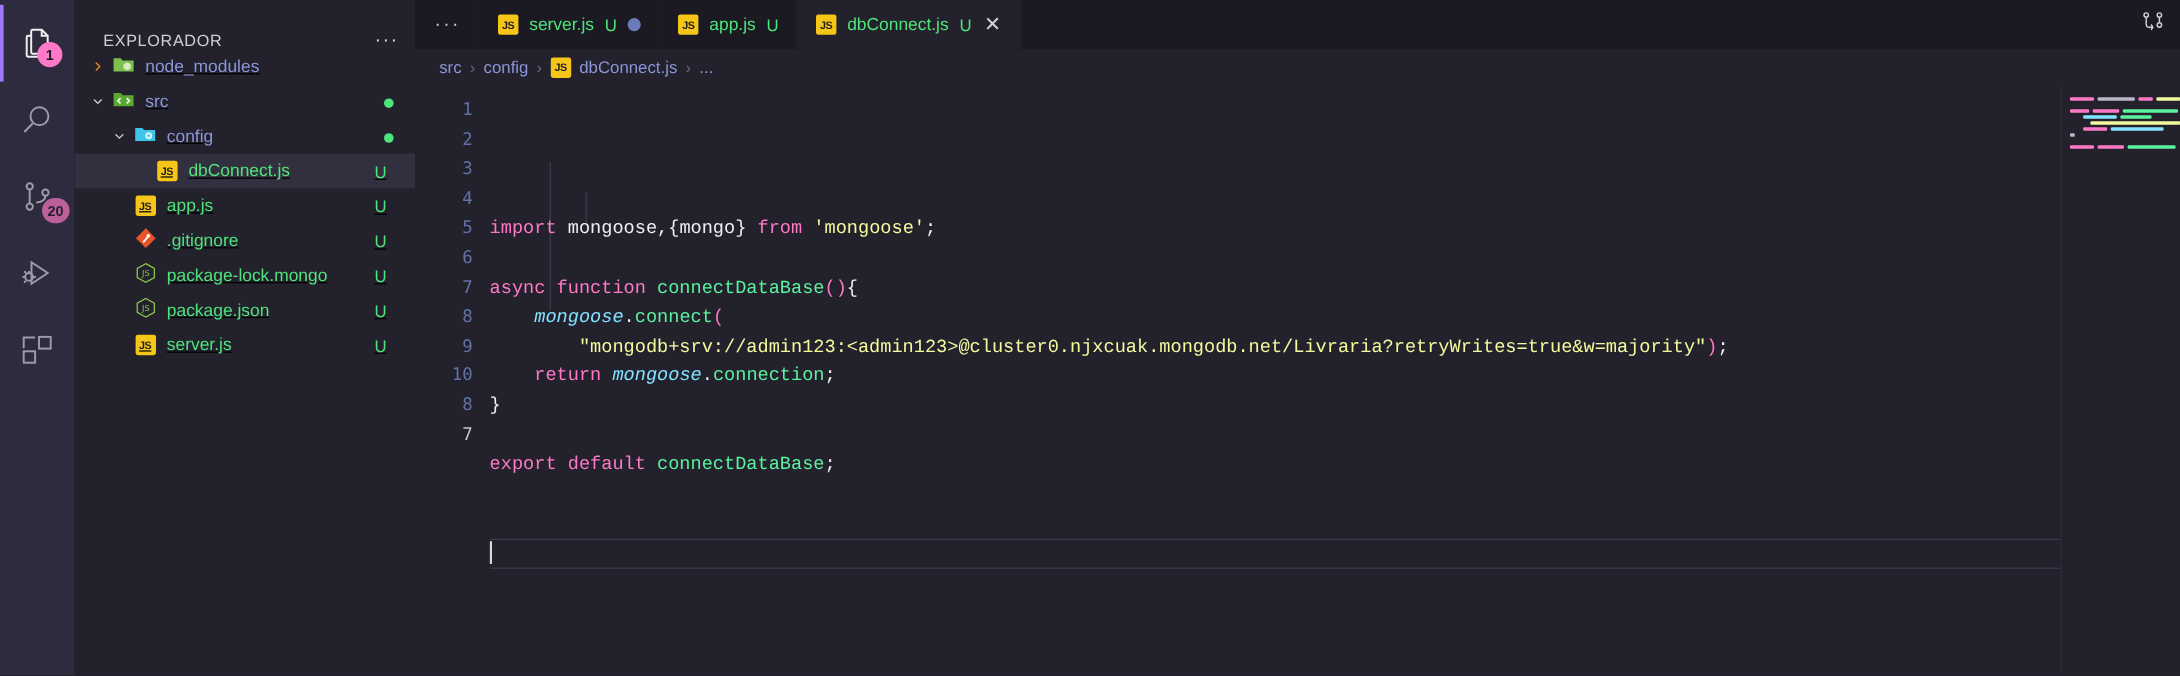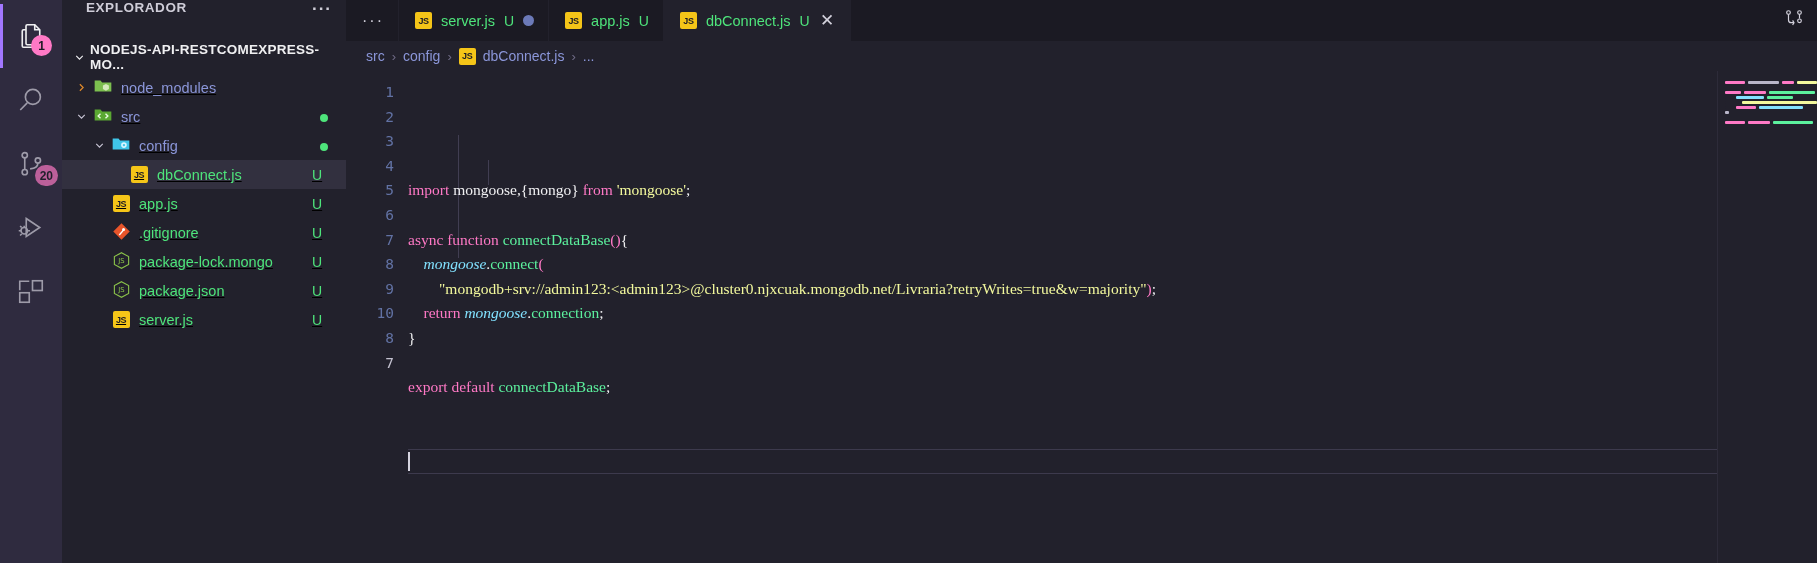--- a/index.html
+++ b/index.html
@@ -51,27 +51,26 @@
 
   
   .sidebar {
     width: 284px; height: 563px;
     background: #22212c;
     flex: none;
     display: flex; flex-direction: column;
   }
   .sb-header {
     height: 41px; flex: none;
-    display: flex; align-items: flex-start; justify-content: space-between;
+    display: flex; align-items: flex-end; justify-content: space-between;
     padding: 0 14px 0 24px;
     color: #cfcdd8;
     font-size: 13.5px;
     letter-spacing: .55px;
     font-family: "Liberation Sans", sans-serif;
-    font-weight: bold;
   }
   .sb-header .dots { font-size: 17px; color: #cfcdd8; letter-spacing:1px; line-height:1; }
   .sb-root {
     height: 32px; flex: none;
     display: flex; align-items: center;
     padding-left: 8px;
     color: #efeff1;
     font-size: 13.5px; font-weight: 700;
     letter-spacing: .25px;
     font-family: "Liberation Sans", sans-serif;
@@ -196,21 +195,21 @@
     font-family: "DejaVu Sans Mono", monospace;
     font-size: 14.5px;
     line-height: 24.6px;
     user-select: none;
   }
   .gutter .ln.active { color: #c4c2d0; }
   .code {
     flex: 1 1 auto;
     padding-top: 9px;
     position: relative;
-    font-family: Liberation Serif, serif;
+    font-family: Liberation Mono, monospace;
     font-size: 15.5px;
     line-height: 24.6px;
     white-space: pre;
     color: #efeff1;
     min-width: 0;
     overflow: hidden;
   }
   .code .line { height: 24.6px; position: relative; }
   .code .line.cursorline {
     border-top: 1px solid #3d3a4d;
@@ -312,28 +311,20 @@
 
   </div>
 
   <div class="sidebar">
 
     <div class="sb-header">
       <span>EXPLORADOR</span>
       <span class="dots">···</span>
     </div>
 
-    <div class="sb-root">
-      <span class="twisty">
-        <svg width="13" height="13" viewBox="0 0 16 16" fill="none" stroke="#efeff1" stroke-width="1.4">
-          <path d="M4 6l4 4 4-4"></path>
-        </svg>
-      </span>
-      <span>NODEJS-API-RESTCOMEXPRESS-MO...</span>
-    </div>
 
     <div class="tree">
         <div class="row folder">
           <span class="ind" style="width: 10px;"></span>
           <span class="twisty">
             <svg width="13" height="13" viewBox="0 0 16 16" fill="none" stroke="#e0892a" stroke-width="1.5">
               <path d="M6 4l4 4-4 4"></path>
             </svg>
           </span>
           <span class="ficon">

